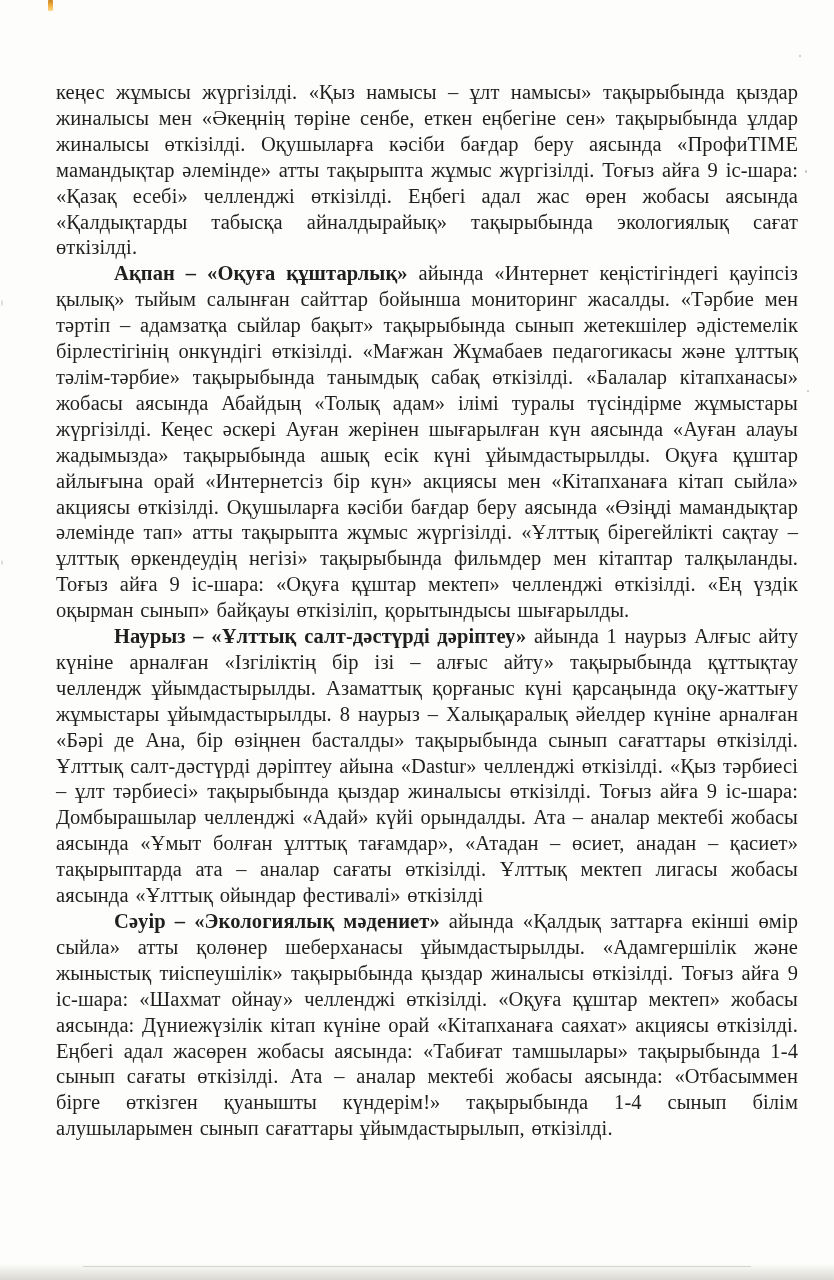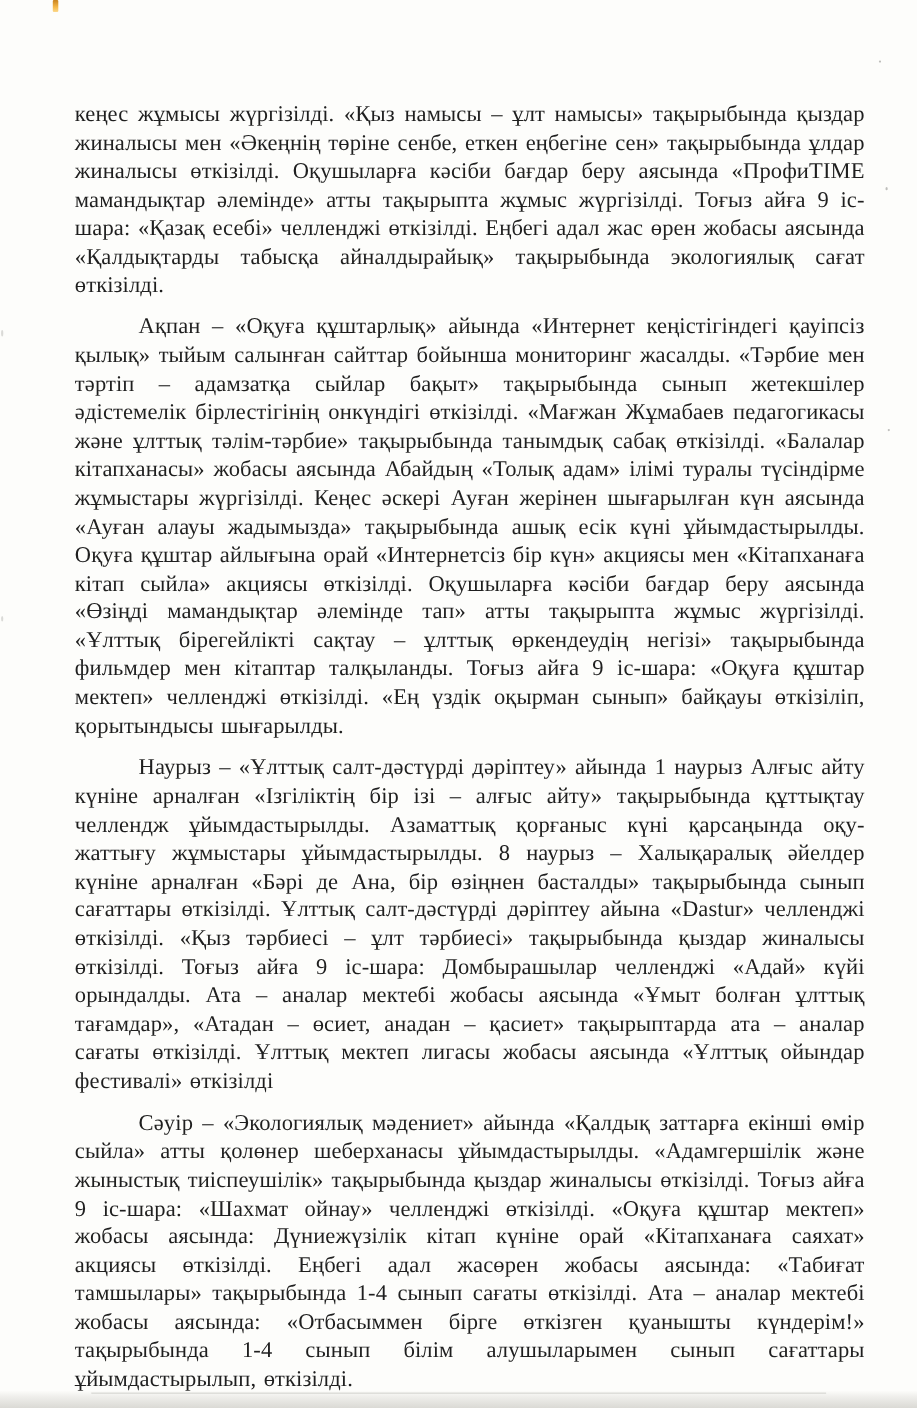--- a/index.html
+++ b/index.html
@@ -21,27 +21,27 @@
     top: 80px;
     width: 742px;
     font-size: 20.5px;
     line-height: 25.9px;
     color: #1f1f1f;
     text-align: justify;
     letter-spacing: 0.1px;
     word-spacing: 1.5px;
   }
   .text-block p {
-    margin: 12px;
+    margin: 0;
   }
   .text-block p.indented {
     text-indent: 58px;
   }
   .lead {
-    font-weight: normal;
+    font-weight: bold;
   }
   
   .corner-mark {
     position: absolute;
     left: 48px;
     top: 0;
     width: 5px;
     height: 11px;
     border-radius: 1px;
     background: linear-gradient(to bottom, #c9831e, #f6b94a 60%, #fbd98e);

